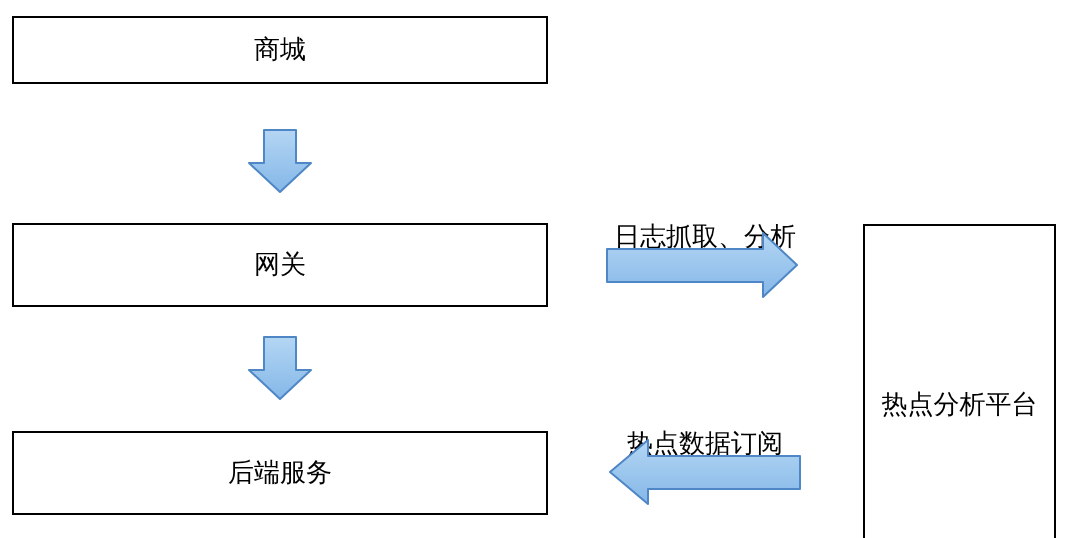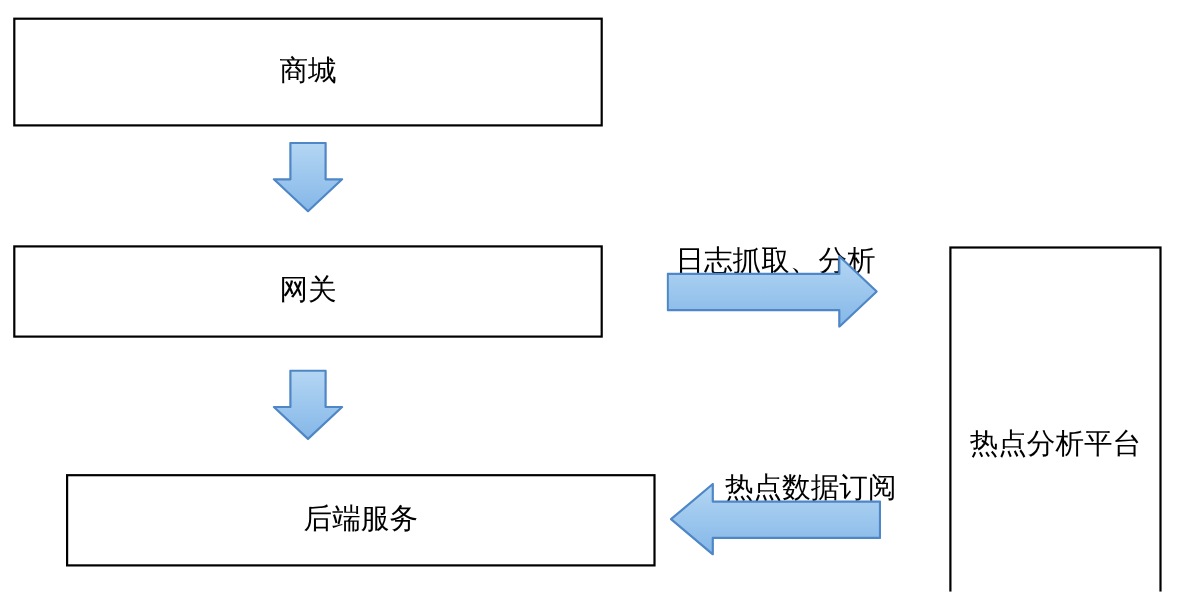--- a/index.html
+++ b/index.html
@@ -25,23 +25,23 @@
     position: absolute;
     border: 2px solid var(--node-border);
     background: var(--node-fill);
     display: flex;
     align-items: center;
     justify-content: center;
     font-size: 26px;
     color: var(--text-color);
     line-height: 1.2;
   }
-  .node-mall    { left: 12px;  top: 16px;  width: 536px; height: 99px; }
+  .node-mall    { left: 12px;  top: 16px;  width: 536px; height: 68px; }
   .node-gateway { left: 12px;  top: 223px; width: 536px; height: 84px; }
-  .node-backend { left: 12px;  top: 431px; width: 536px; height: 84px; margin-left: 48px; }
+  .node-backend { left: 12px;  top: 431px; width: 536px; height: 84px; }
   .node-platform{ left: 863px; top: 224px; width: 193px; height: 361px; }
   .arrow { position: absolute; display: block; }
   .arrow-down-1 { left: 247px; top: 129px; width: 66px;  height: 65px; }
   .arrow-down-2 { left: 247px; top: 336px; width: 66px;  height: 65px; }
   .arrow-right  { left: 606px; top: 232px; width: 192px; height: 66px; }
   .arrow-left   { left: 609px; top: 439px; width: 192px; height: 66px; }
   .arrow polygon {
     fill-rule: evenodd;
     stroke: var(--arrow-border);
     stroke-width: 2;
@@ -52,21 +52,21 @@
   .edge-label {
     position: absolute;
     width: 220px;
     text-align: center;
     font-size: 26px;
     color: var(--text-color);
     white-space: nowrap;
     margin-top: 26px;
   }
   .edge-label-log       { left: 595px; top: 193px; }
-  .edge-label-subscribe { left: 595px; top: 400px; text-align: right; }
+  .edge-label-subscribe { left: 595px; top: 400px; }
 </style>
 </head>
 <body>
 
 <div class="canvas">
 
   <div class="node node-mall">
     <span>商城</span>
   </div>
 

